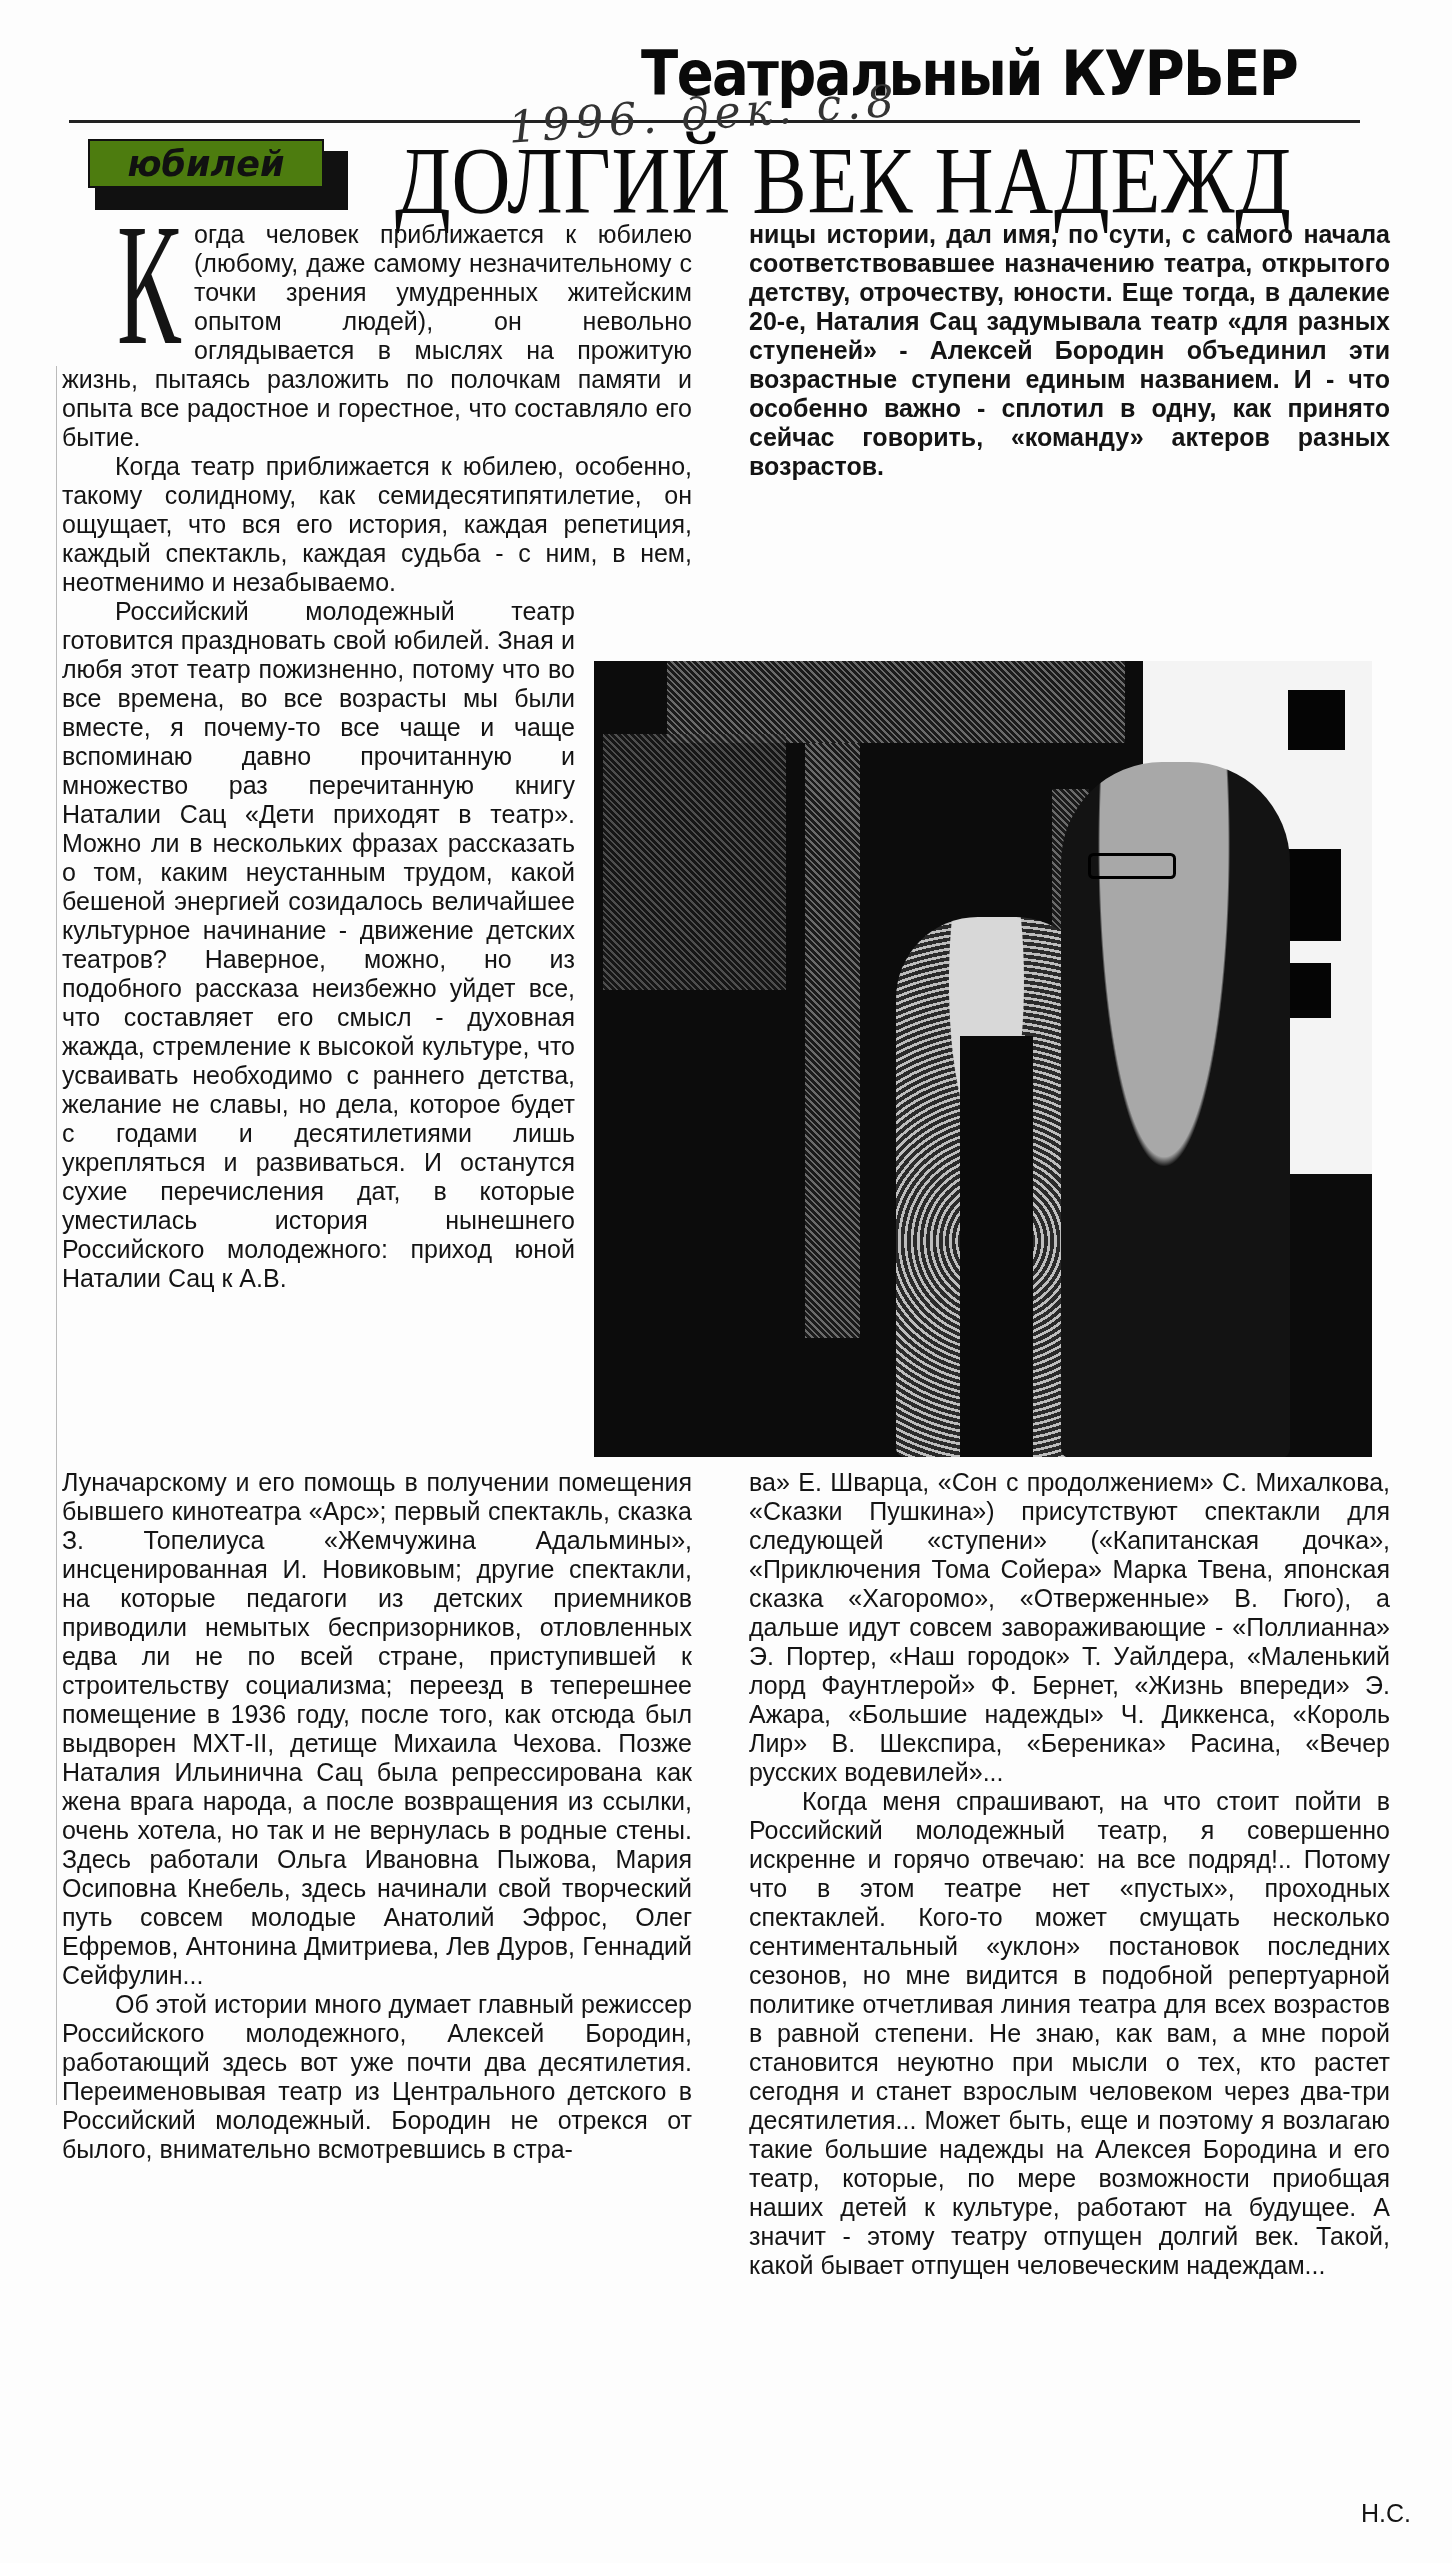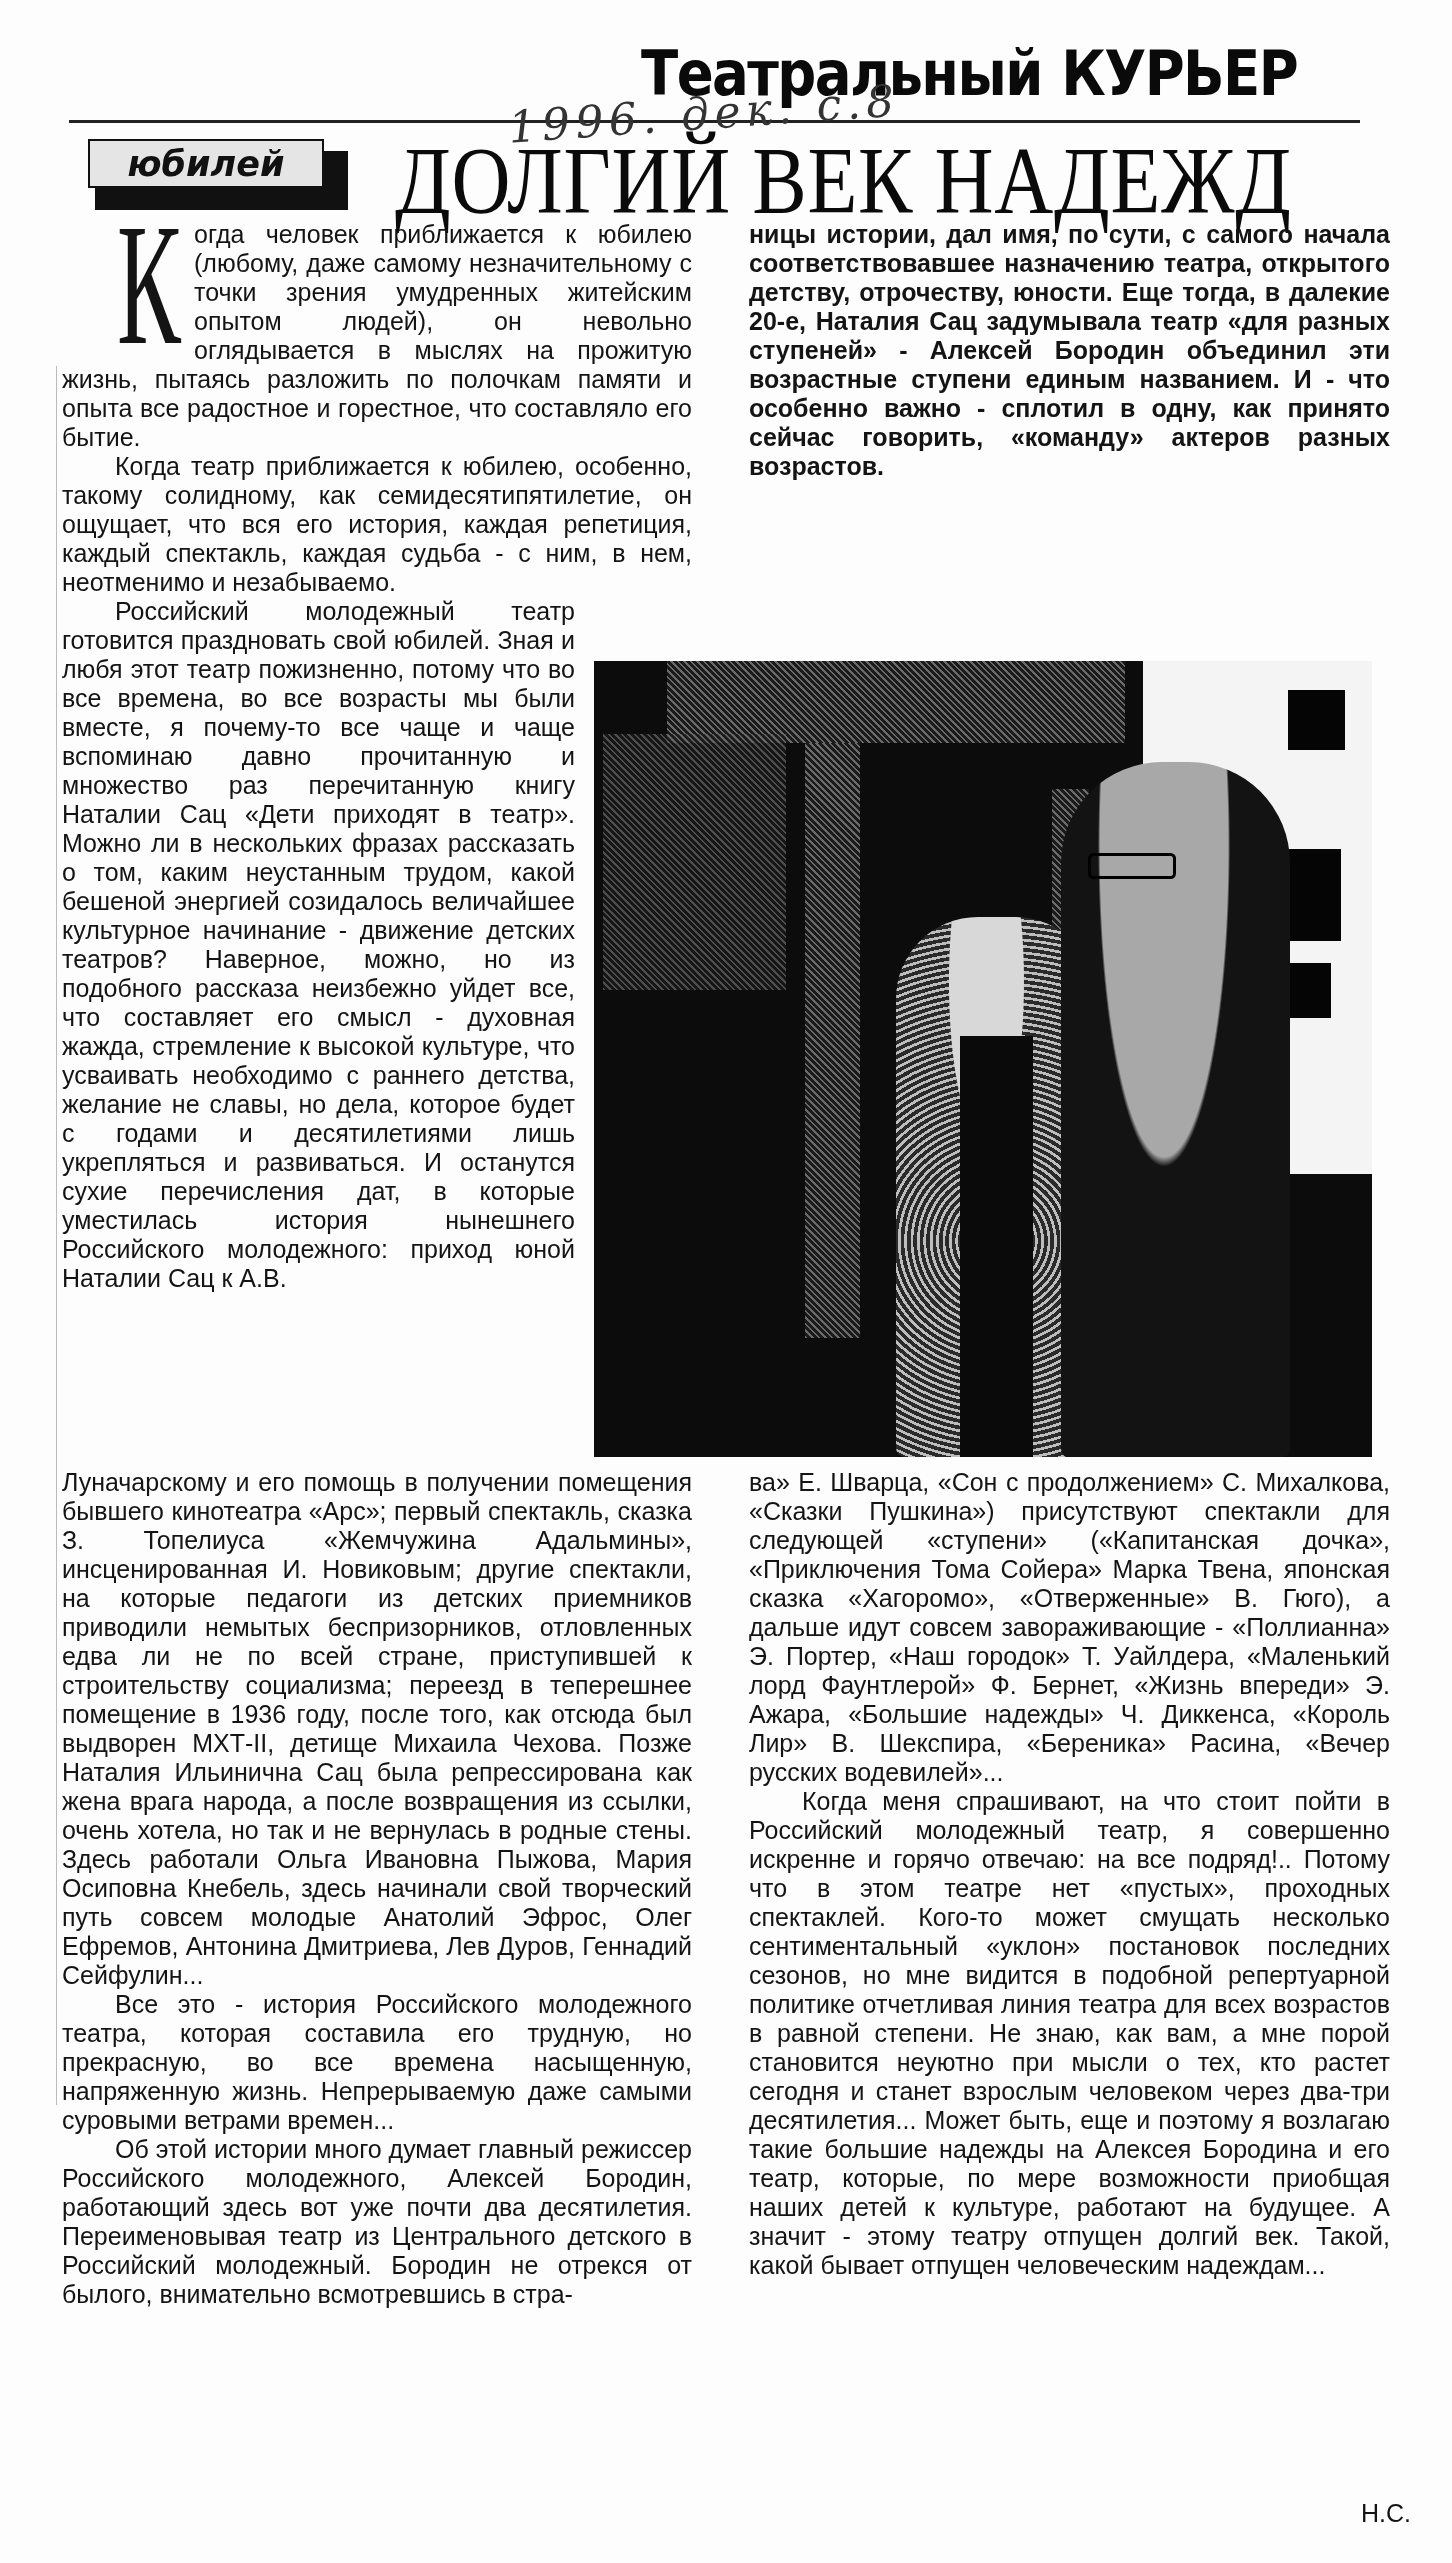--- a/index.html
+++ b/index.html
@@ -7,21 +7,21 @@
          font-family:"Liberation Sans", sans-serif; }
   .masthead { position:absolute; left:641px; top:37px; font-family:"DejaVu Sans", sans-serif;
               font-weight:bold; font-size:62px; letter-spacing:-1.8px; transform:scaleX(0.88);
               transform-origin:left top; white-space:nowrap; color:#0a0a0a; }
   .masthead .gap { display:inline-block; width:22px; }
   .rule { position:absolute; left:69px; top:120px; width:1291px; height:2.7px; background:#222; }
   .handwritten { position:absolute; left:508px; top:88px; font-family:"DejaVu Serif", serif;
                  font-style:italic; font-size:44px; color:#333; letter-spacing:5.5px;
                  transform:rotate(-4deg); white-space:nowrap; }
   .rubric-shadow { position:absolute; left:95px; top:151px; width:253px; height:59px; background:#111; }
-  .rubric { position:absolute; left:88px; top:139px; width:236px; height:49px; background:#e5e5e5;
+  .rubric { position:absolute; left:88px; top:139px; width:236px; height:49px; background:#4d7c0f;
             border:2.7px solid #111; box-sizing:border-box; display:flex; align-items:center;
             justify-content:center; font-family:"DejaVu Sans", sans-serif; font-weight:bold;
             font-style:italic; font-size:35px; color:#111; }
   .headline { position:absolute; left:395px; top:135px; font-family:"Liberation Serif", serif;
               font-size:95px; line-height:92px; letter-spacing:0.9px; white-space:nowrap;
               transform:scaleX(0.86); transform-origin:left top; color:#0a0a0a; }
   .col { position:absolute; font-size:25px; line-height:29px; text-align:justify;
          font-family:"Liberation Sans", sans-serif; color:#141414; }
   .col p { margin:0; text-indent:53px; }
   .col p.noindent { text-indent:0; }
@@ -54,21 +54,20 @@
 <div class="vline"></div>
 
 <div class="col" style="left:62px; top:220px; width:630px;">
   <span class="dropcap">К</span>
   <p class="noindent">огда человек приближается к юбилею (любому, даже самому незначительному с точки зрения умудренных житейским опытом людей), он невольно оглядывается в мыслях на прожитую жизнь, пытаясь разложить по полочкам памяти и опыта все радостное и горестное, что составляло его бытие.</p>
   <p>Когда театр приближается к юбилею, особенно, такому солидному, как семидесятипятилетие, он ощущает, что вся его история, каждая репетиция, каждый спектакль, каждая судьба - с ним, в нем, неотменимо и незабываемо.</p>
   <p style="width:513px;">Российский молодежный театр готовится праздновать свой юбилей. Зная и любя этот театр пожизненно, потому что во все времена, во все возрасты мы были вместе, я почему-то все чаще и чаще вспоминаю давно прочитанную и множество раз перечитанную книгу Наталии Сац «Дети приходят в театр». Можно ли в нескольких фразах рассказать о том, каким неустанным трудом, какой бешеной энергией созидалось величайшее культурное начинание - движение детских театров? Наверное, можно, но из подобного рассказа неизбежно уйдет все, что составляет его смысл - духовная жажда, стремление к высокой культуре, что усваивать необходимо с раннего детства, желание не славы, но дела, которое будет с годами и десятилетиями лишь укрепляться и развиваться. И останутся сухие перечисления дат, в которые уместилась история нынешнего Российского молодежного: приход юной Наталии Сац к А.В.</p>
 </div>
 <div class="col" style="left:62px; top:1468px; width:630px;">
   <p class="noindent">Луначарскому и его помощь в получении помещения бывшего кинотеатра «Арс»; первый спектакль, сказка З. Топелиуса «Жемчужина Адальмины», инсценированная И. Новиковым; другие спектакли, на которые педагоги из детских приемников приводили немытых беспризорников, отловленных едва ли не по всей стране, приступившей к строительству социализма; переезд в теперешнее помещение в 1936 году, после того, как отсюда был выдворен МХТ-II, детище Михаила Чехова. Позже Наталия Ильинична Сац была репрессирована как жена врага народа, а после возвращения из ссылки, очень хотела, но так и не вернулась в родные стены. Здесь работали Ольга Ивановна Пыжова, Мария Осиповна Кнебель, здесь начинали свой творческий путь совсем молодые Анатолий Эфрос, Олег Ефремов, Антонина Дмитриева, Лев Дуров, Геннадий Сейфулин...</p>
-  <p>Все это - история Российского молодежного театра, которая составила его трудную, но прекрасную, во все времена насыщенную, напряженную жизнь. Непрерываемую даже самыми суровыми ветрами времен...</p>
   <p>Об этой истории много думает главный режиссер Российского молодежного, Алексей Бородин, работающий здесь вот уже почти два десятилетия. Переименовывая театр из Центрального детского в Российский молодежный. Бородин не отрекся от былого, внимательно всмотревшись в стра-</p>
 </div>
 
 <div class="col" style="left:749px; top:220px; width:641px;font-weight:bold;">
   <p class="noindent">ницы истории, дал имя, по сути, с самого начала соответствовавшее назначению театра, открытого детству, отрочеству, юности. Еще тогда, в далекие 20-е, Наталия Сац задумывала театр «для разных ступеней» - Алексей Бородин объединил эти возрастные ступени единым названием. И - что особенно важно - сплотил в одну, как принято сейчас говорить, «команду» актеров разных возрастов.</p>
 </div>
 
 <div class="photo">
   <div class="wall" style="left:73px; top:0; width:458px; height:82px;"></div>
   <div class="wall" style="left:211px; top:82px; width:55px; height:595px;"></div>

